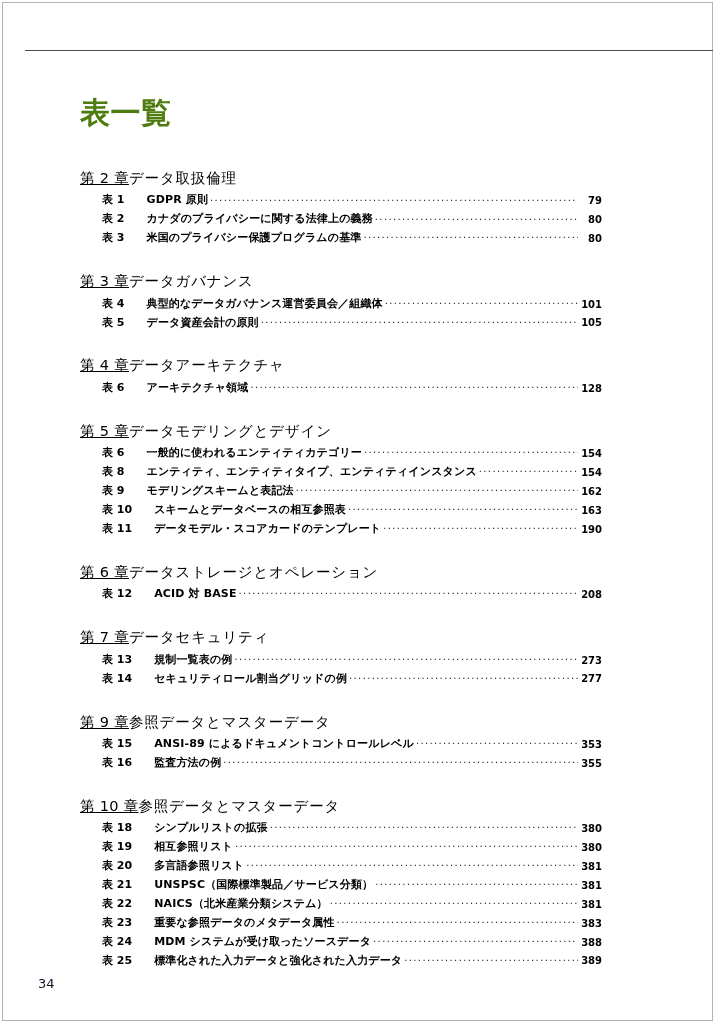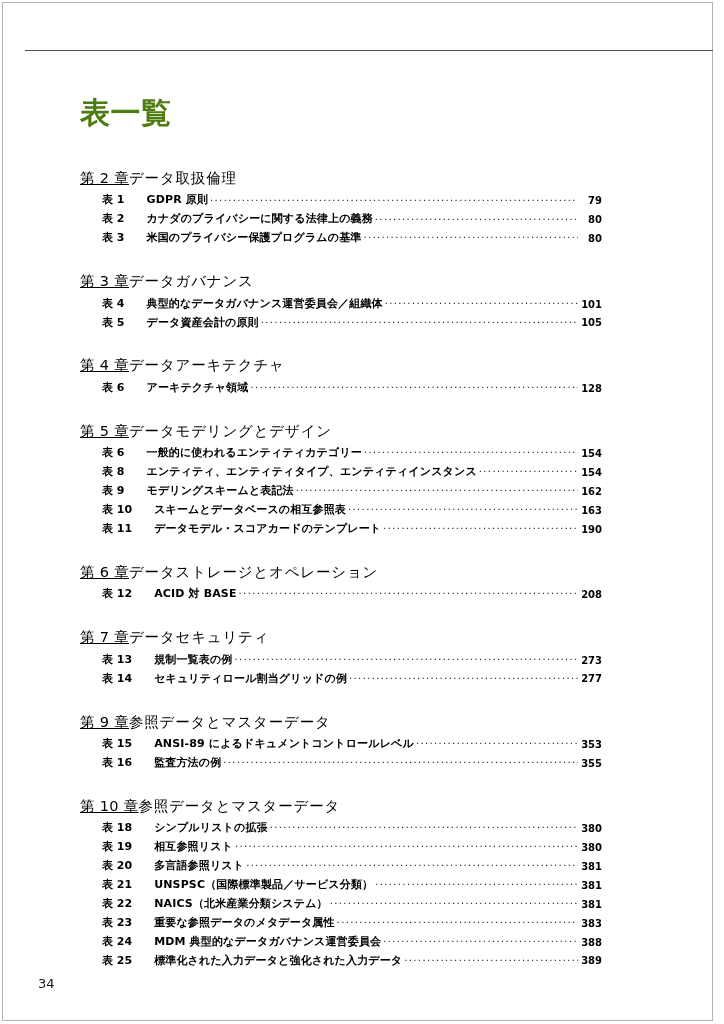--- a/index.html
+++ b/index.html
@@ -291,21 +291,21 @@
             <span class="t-page">381</span>
           </div>
           <div class="entry">
             <span class="t-num">表 23</span>
             <span class="t-label">重要な参照データのメタデータ属性</span>
             <span class="leader"></span>
             <span class="t-page">383</span>
           </div>
           <div class="entry">
             <span class="t-num">表 24</span>
-            <span class="t-label">MDM 典型的なデータガバナンス運営委員会</span>
+            <span class="t-label">MDM システムが受け取ったソースデータ</span>
             <span class="leader"></span>
             <span class="t-page">388</span>
           </div>
           <div class="entry">
             <span class="t-num">表 25</span>
             <span class="t-label">標準化された入力データと強化された入力データ</span>
             <span class="leader"></span>
             <span class="t-page">389</span>
           </div>
         </div>

